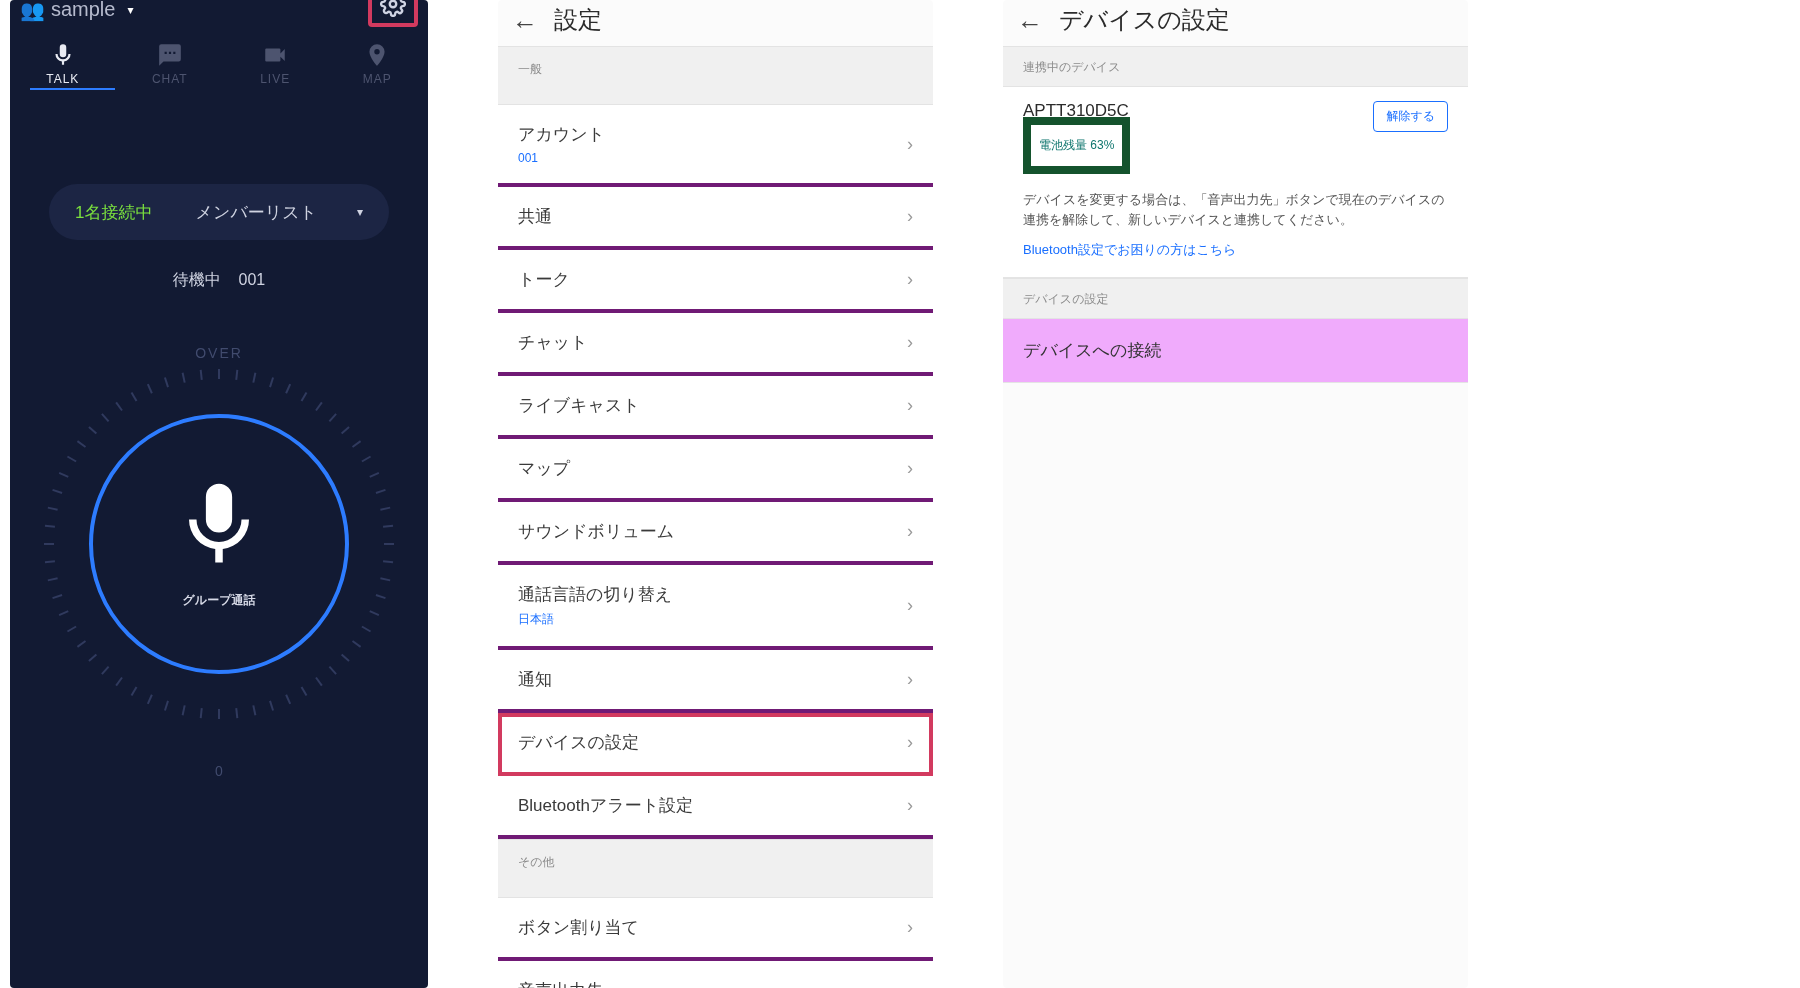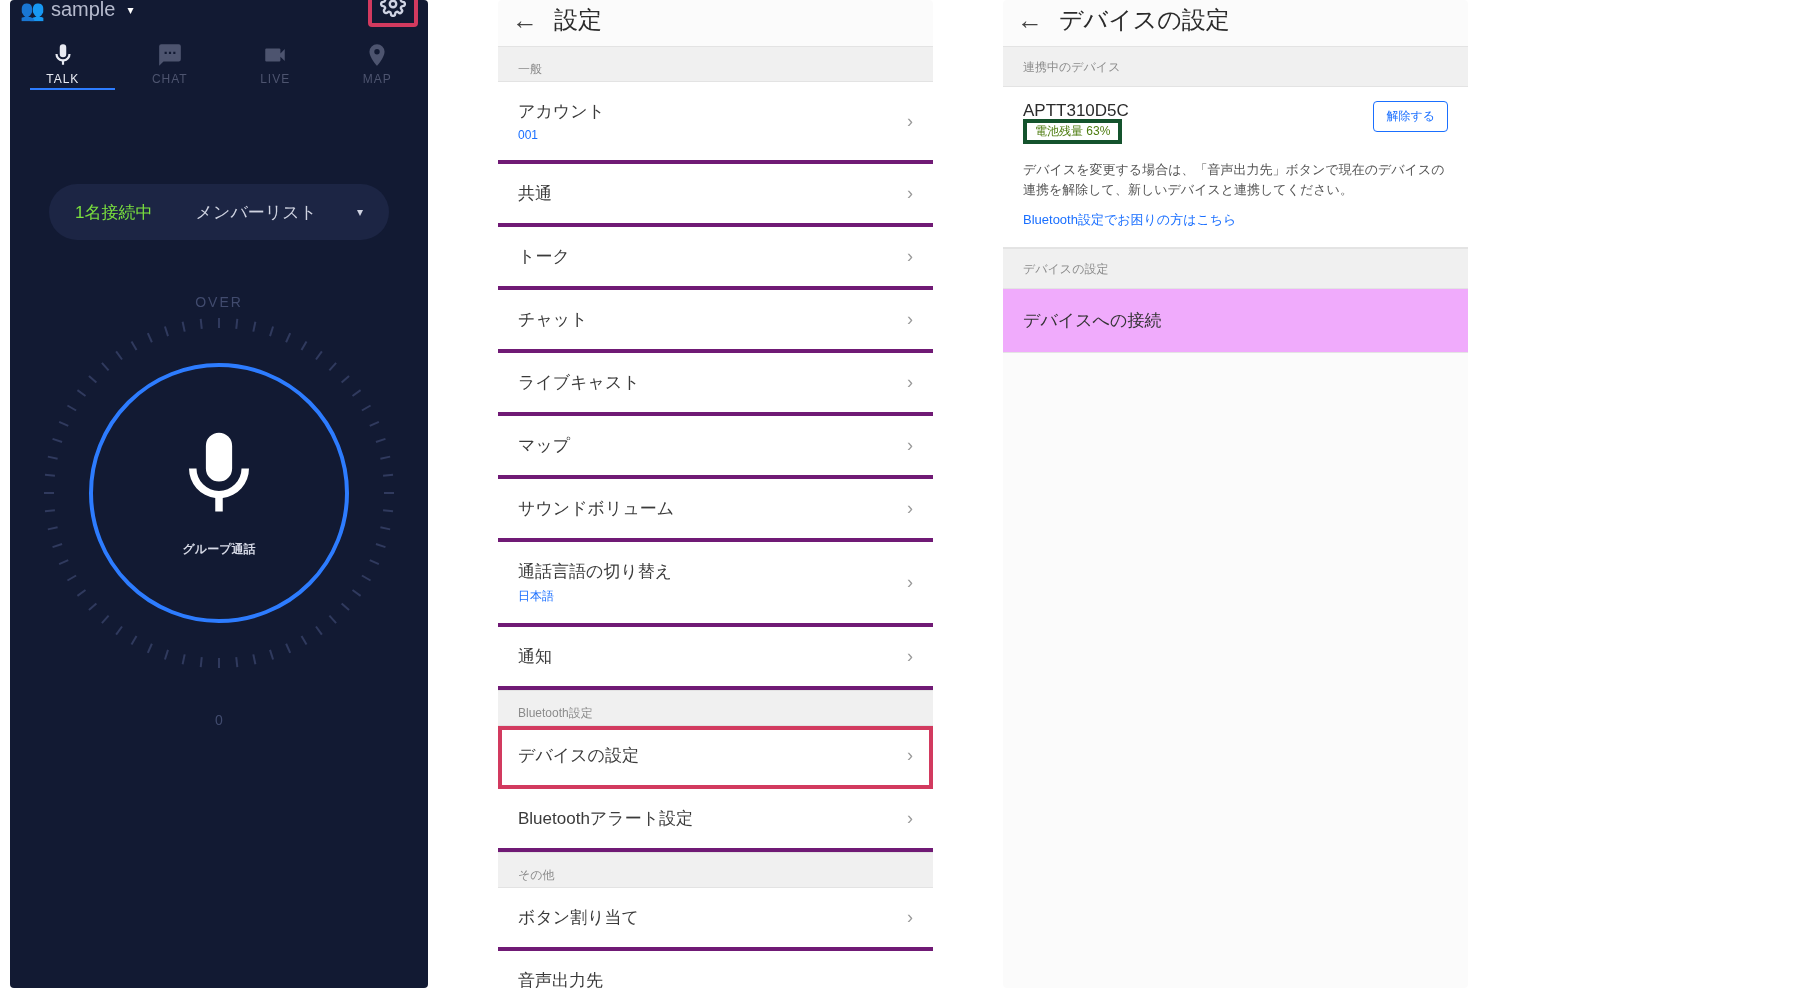--- a/index.html
+++ b/index.html
@@ -81,38 +81,38 @@
   }
   .ring-inner svg{width:90px;height:90px;fill:#fff;}
   .call-label{color:#d7dae7;font-size:12px;font-weight:bold;}
   .over-label{position:absolute;top:6px;left:50%;transform:translateX(-50%);color:#414b6e;font-size:14px;letter-spacing:2px;}
   .zero-label{position:absolute;bottom:0;left:50%;transform:translateX(-50%);color:#414b6e;font-size:14px;}
 
   
   .p2{width:435px;height:100%;background:#fbfbfb;border-radius:4px;}
   .p2-header{display:flex;align-items:center;gap:16px;padding:4px 14px 10px 14px;font-size:24px;color:#2b2b2b;}
   .back-arrow{font-size:26px;color:#444;}
-  .section-label{font-size:12px;color:#8b8b8b;padding:14px 20px 3px 20px;background:#f0f0f0;border-top:1px solid #e3e3e3;border-bottom:1px solid #e3e3e3;}
+  .section-label{font-size:12px;color:#8b8b8b;padding:14px 20px 26px 20px;background:#f0f0f0;border-top:1px solid #e3e3e3;border-bottom:1px solid #e3e3e3;}
   .row{
     background:#fff;border-bottom:4px solid #701a75;
     padding:18px 20px;display:flex;align-items:center;
     font-size:17px;color:#3a3a3a;
   }
   .row .sub{font-size:12px;color:#1a6fff;display:block;margin-top:5px;}
   .row .chev{margin-left:auto;color:#9a9a9a;font-size:18px;}
   .row.highlighted{outline:4px solid #d23a5f;outline-offset:-4px;}
 
   
   .p3{width:465px;height:100%;background:#fbfbfb;border-radius:4px;}
   .p3-header{display:flex;align-items:center;gap:16px;padding:4px 14px 10px 14px;font-size:24px;color:#2b2b2b;}
   .p3 .section-label{padding:12px 20px 10px 20px;}
   .device-block{background:#fff;padding:14px 20px 18px 20px;border-bottom:1px solid #e4e4e4;}
   .device-top{display:flex;align-items:flex-start;}
   .device-name{font-size:17px;color:#2b2b2b;}
-  .battery-box{border:4px solid #14532d;padding:0 8px;font-size:12px;color:#4d7c0f;display:inline-block;margin-top:-4px;}
+  .battery-box{border:8px solid #14532d;padding:12px 8px;font-size:12px;color:#0f766e;display:inline-block;margin-top:-4px;}
   .unpair-btn{margin-left:auto;border:1px solid #1a6fff;color:#1a6fff;background:#fff;border-radius:4px;padding:6px 12px;font-size:12px;}
   .device-note{font-size:13px;color:#555;margin-top:16px;line-height:1.5;}
   .bt-link{color:#1a6fff;font-size:13px;display:inline-block;margin-top:12px;}
   .p3 .row-simple{background:#f0abfc;padding:20px;font-size:17px;color:#333;border-bottom:1px solid #e4e4e4;}
 </style>
 </head>
 <body>
 
 <div class="p1">
   <div class="p1-header">
@@ -154,20 +154,25 @@
     </div>
   </div>
   <div class="tab-underline"></div>
 
   <div class="pill">
     <span class="count">1名接続中</span>
     <span class="member">メンバーリスト</span>
     <span class="dd-caret" style="color:#cfd3e1;margin-left:10px;">▾</span>
   </div>
 
+  <div class="status-row">
+    <span>待機中</span>
+    &nbsp;&nbsp;
+    <span>001</span>
+  </div>
 
   <div class="dial">
     <span class="over-label">OVER</span>
     <div class="ring-outer" id="ring-outer">
         <div class="tick" style="transform: translate(-50%, -175px) rotate(0deg); transform-origin: center 175px;"></div>
         <div class="tick" style="transform: translate(-50%, -175px) rotate(6deg); transform-origin: center 175px;"></div>
         <div class="tick" style="transform: translate(-50%, -175px) rotate(12deg); transform-origin: center 175px;"></div>
         <div class="tick" style="transform: translate(-50%, -175px) rotate(18deg); transform-origin: center 175px;"></div>
         <div class="tick" style="transform: translate(-50%, -175px) rotate(24deg); transform-origin: center 175px;"></div>
         <div class="tick" style="transform: translate(-50%, -175px) rotate(30deg); transform-origin: center 175px;"></div>
@@ -279,21 +284,20 @@
       <span>通話言語の切り替え</span>
       <span class="sub">日本語</span>
     </div>
       <span class="chev">›</span>
   </div>
   <div class="row">
       <span>通知</span>
       <span class="chev">›</span>
     </div>
 
-  <div class="section-label">Bluetooth設定</div>
   <div class="row highlighted">
       <span>デバイスの設定</span>
       <span class="chev">›</span>
     </div>
   <div class="row">
       <span>Bluetoothアラート設定</span>
       <span class="chev">›</span>
     </div>
 
   <div class="section-label">その他</div>

